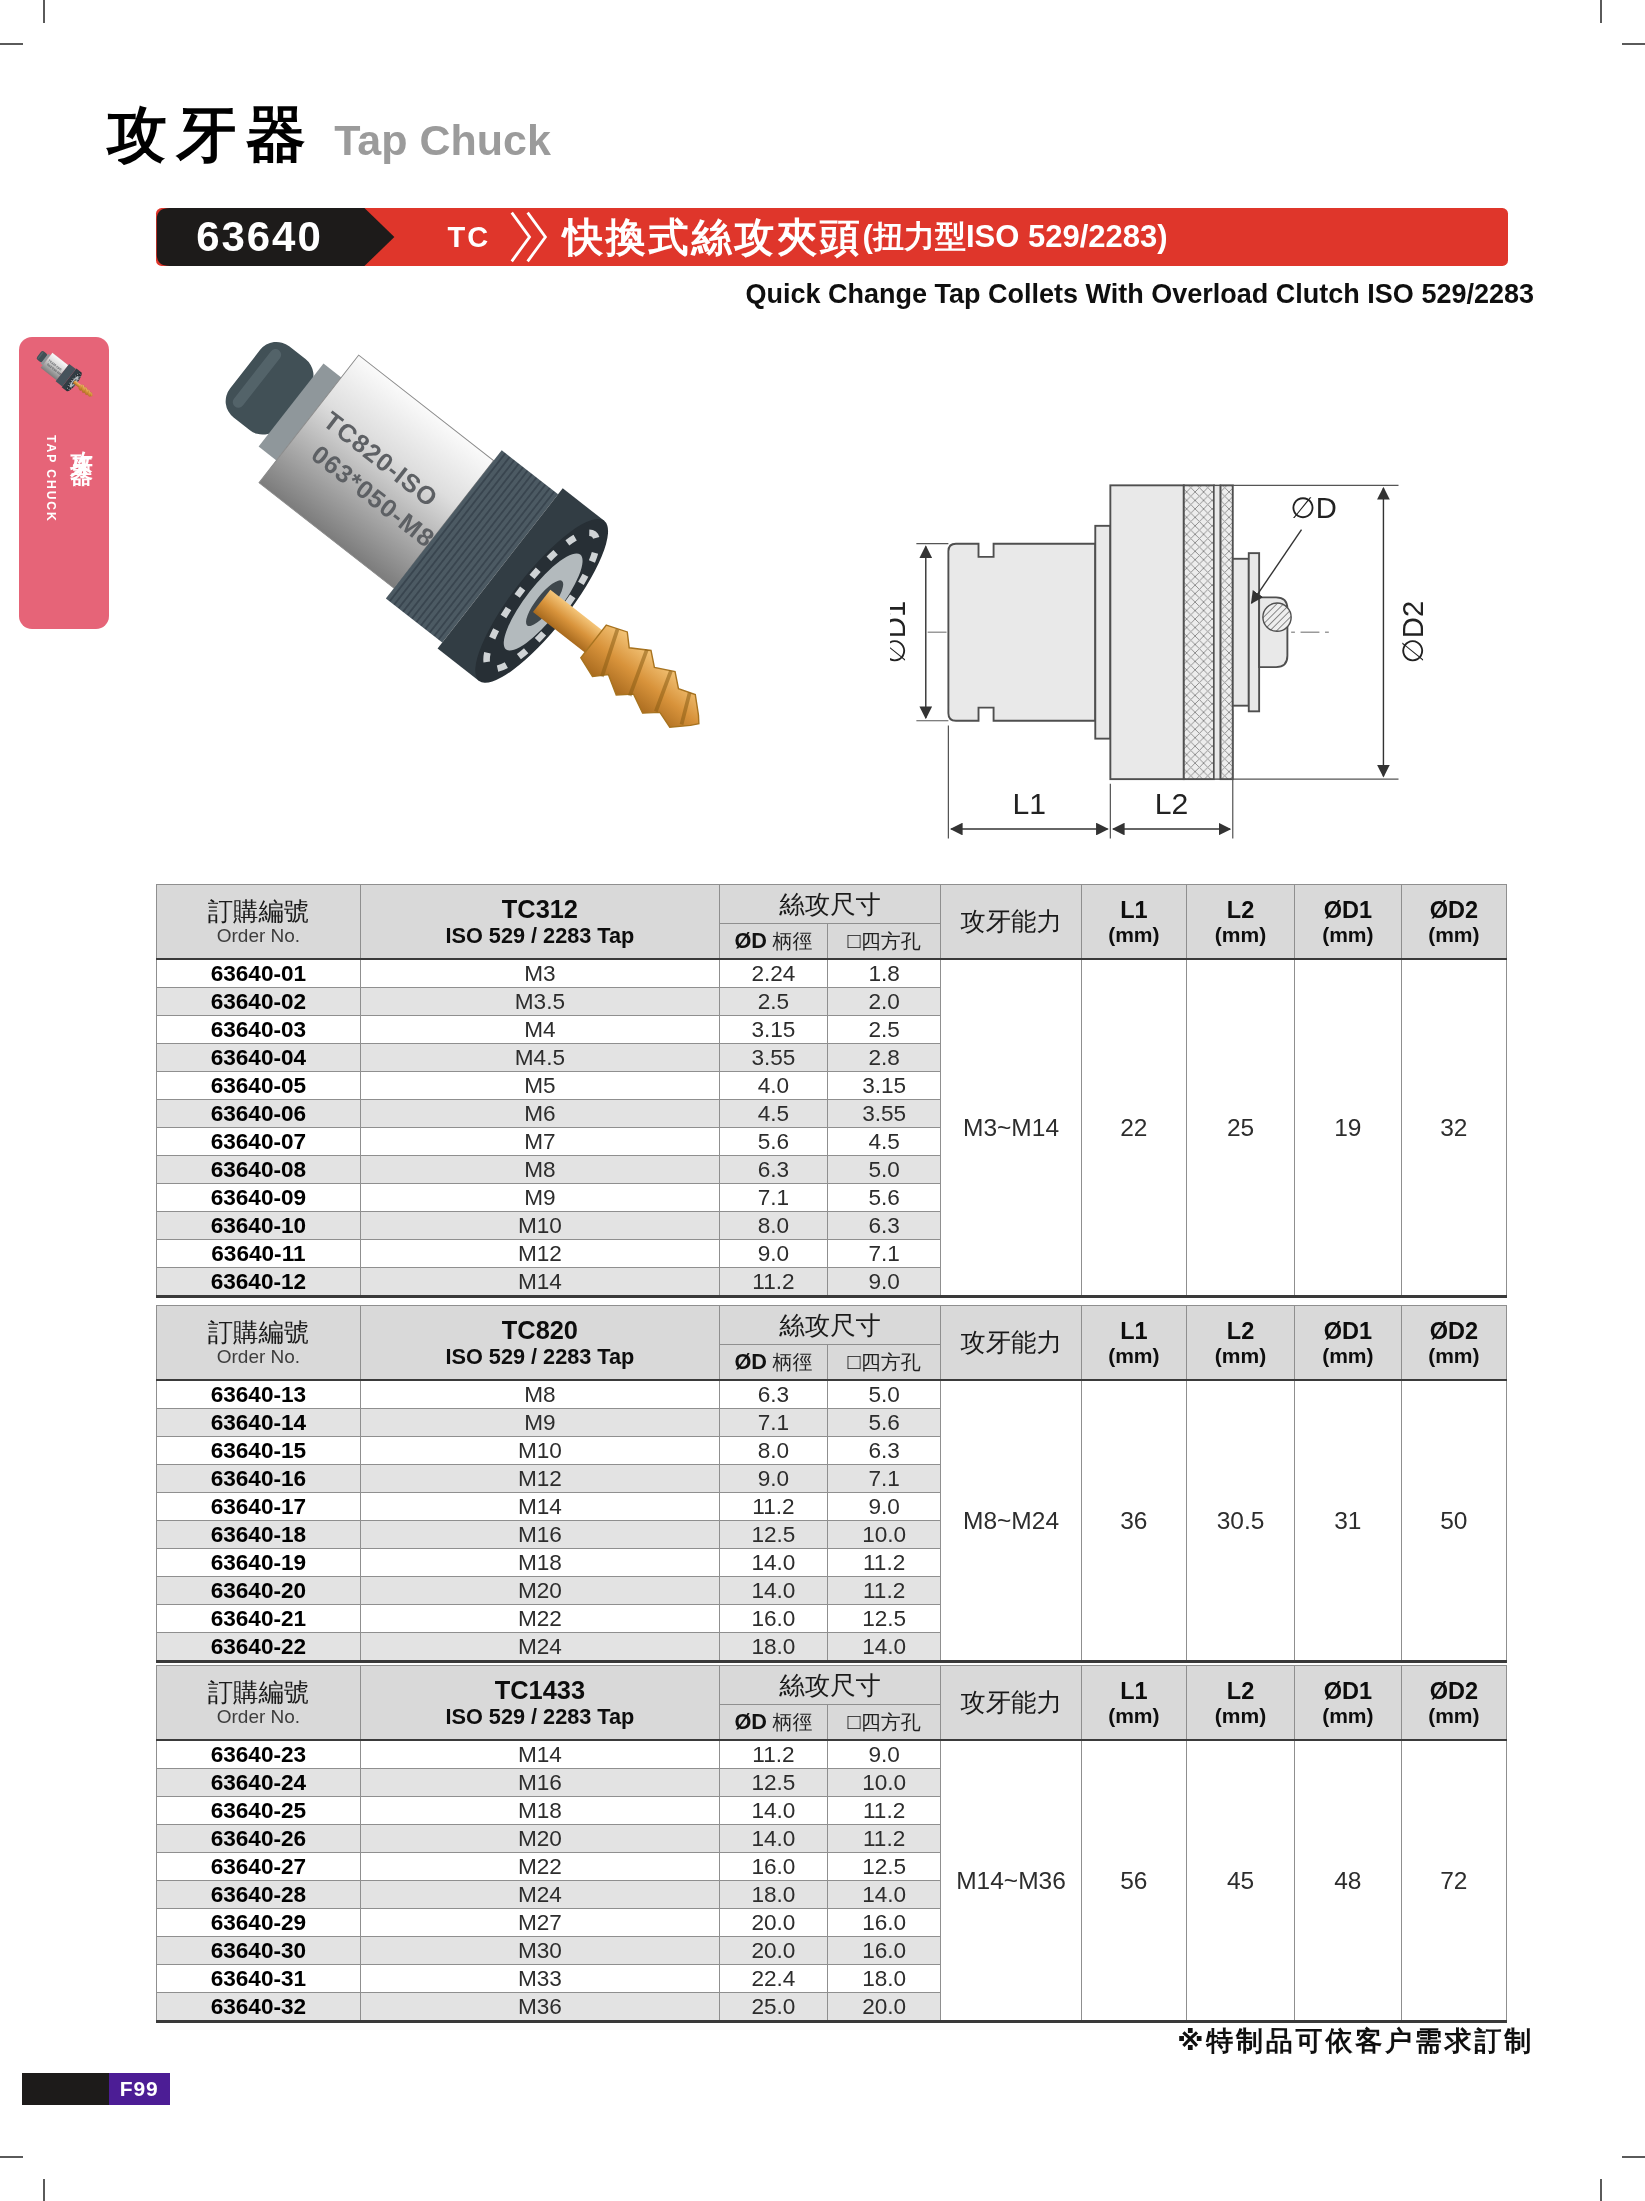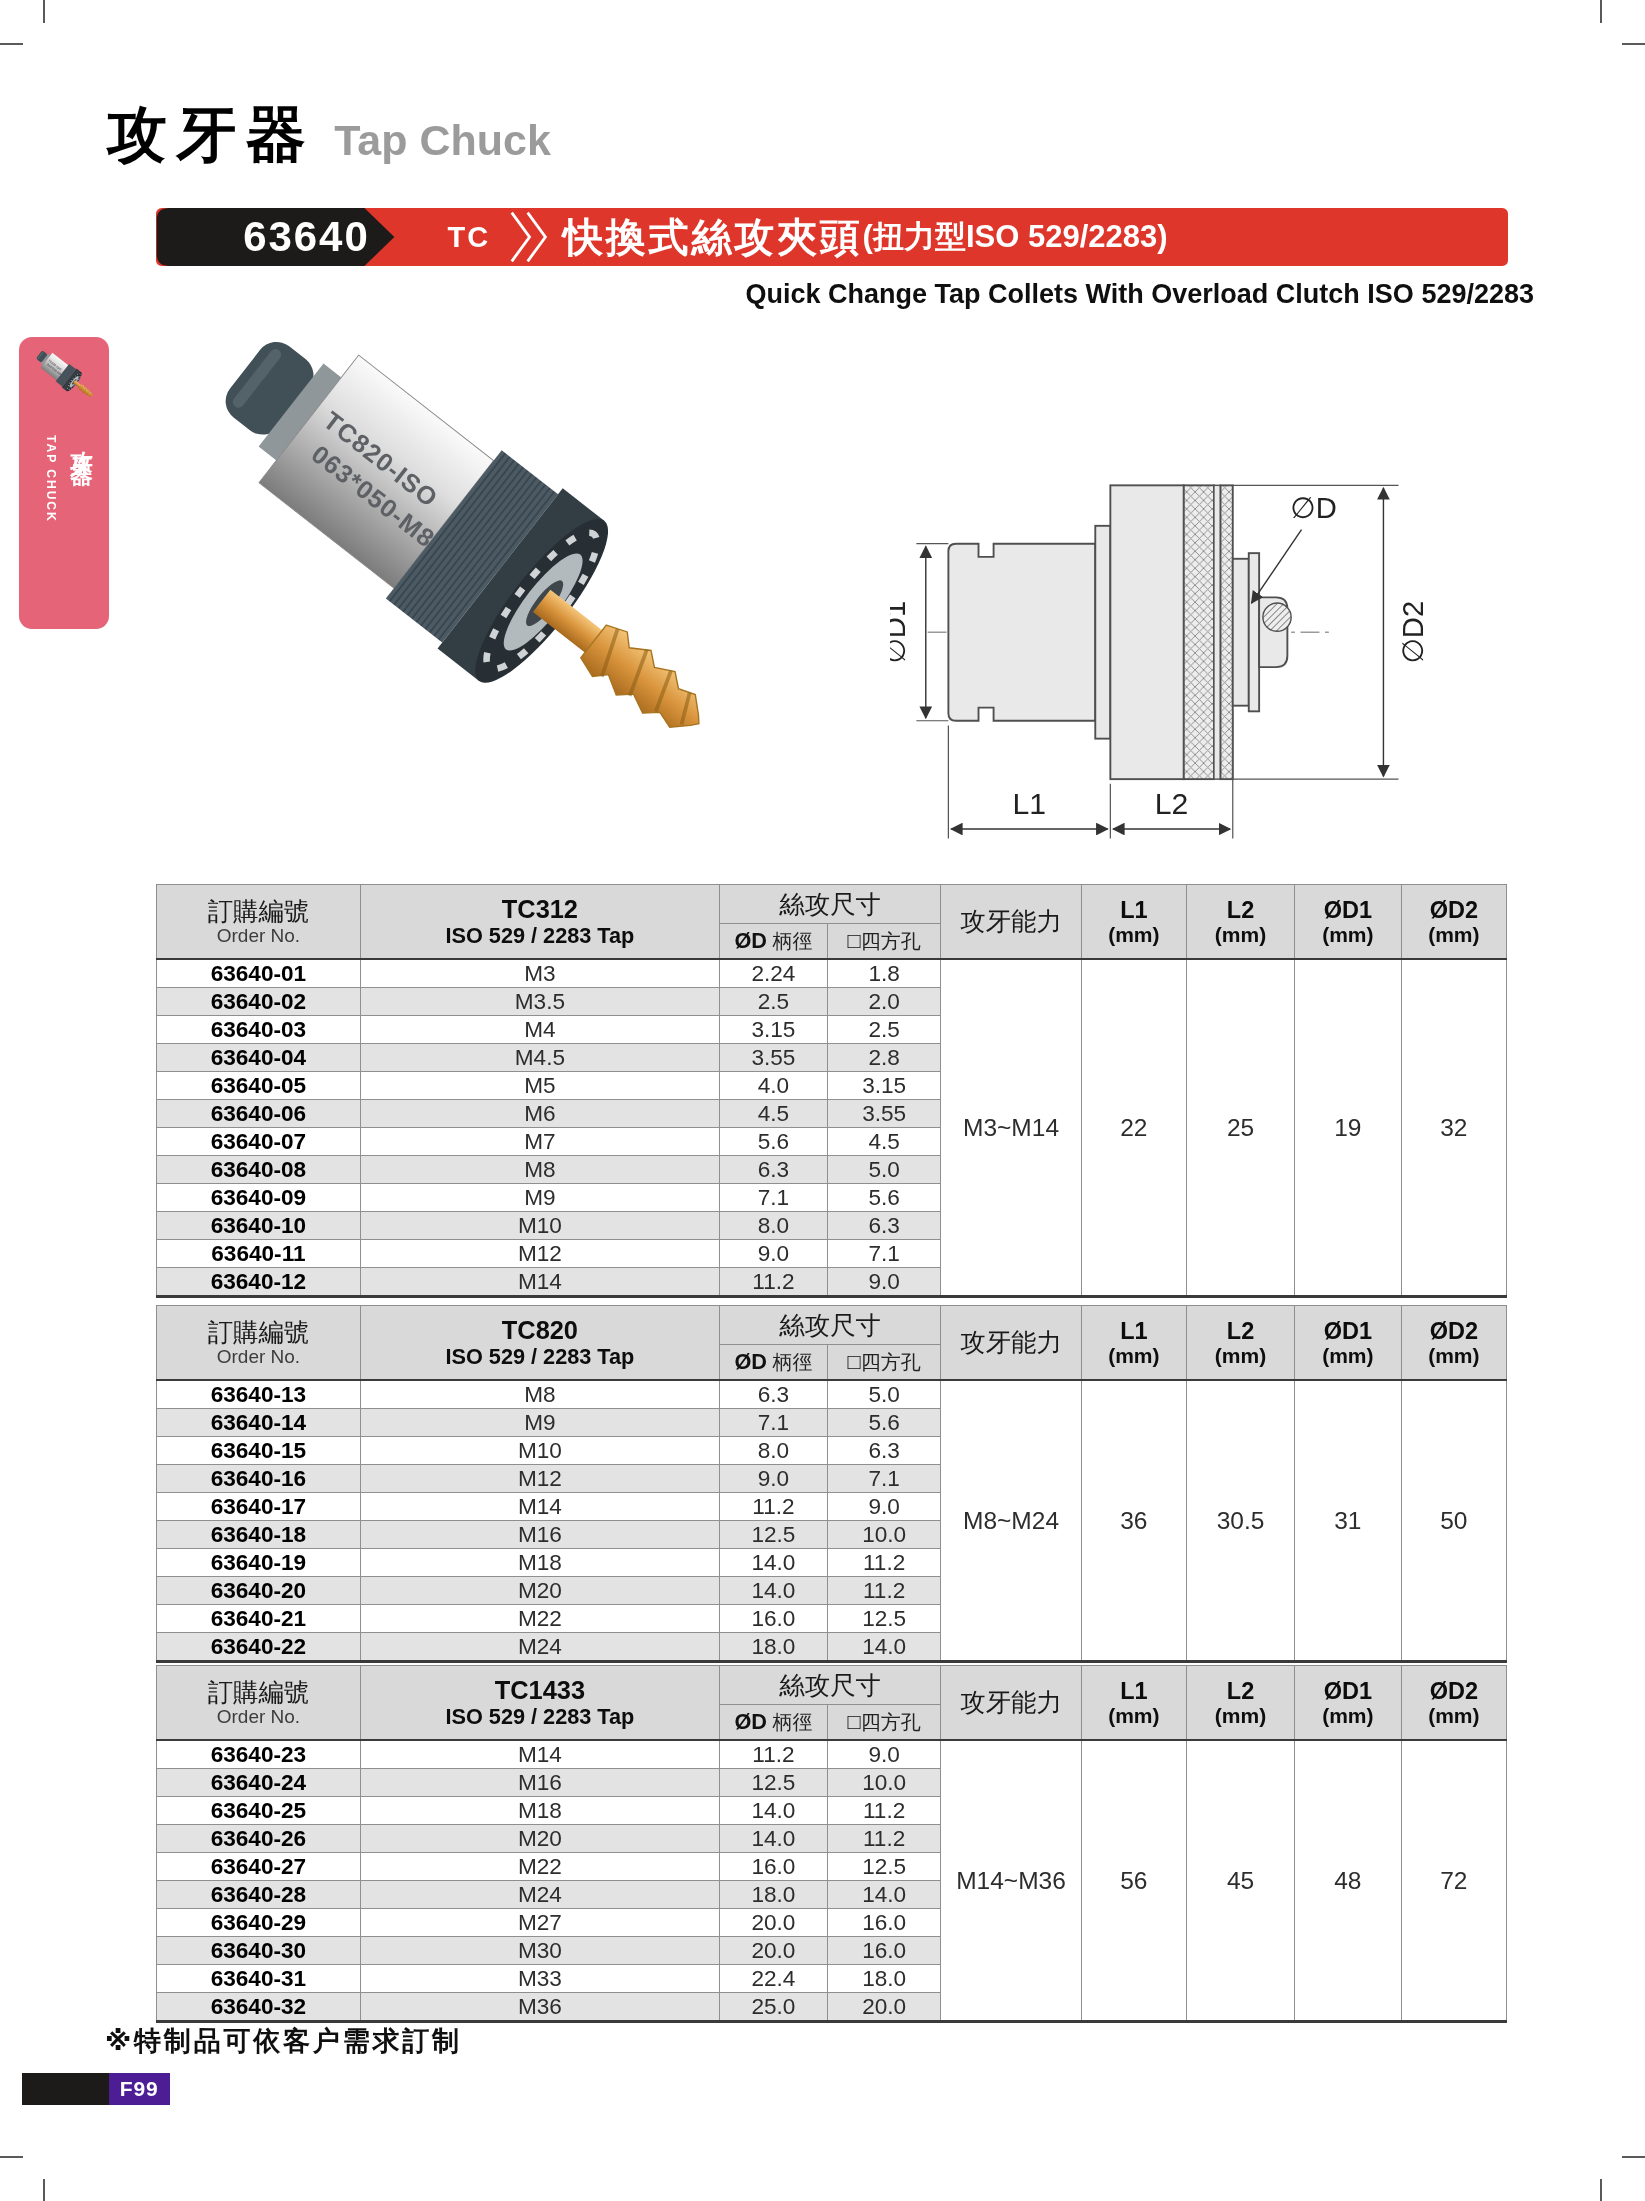--- a/index.html
+++ b/index.html
@@ -15,21 +15,21 @@
   
   .page-title { position:absolute; left:107px; top:105px; display:flex; align-items:baseline; gap:19px; }
   .page-title .zh { font-size:60px; font-weight:bold; color:#000; letter-spacing:9.4px; line-height:1; }
   .page-title .en { font-size:43px; font-weight:bold; color:#9b9b9b; line-height:1; }
 
   
   .banner { position:absolute; left:156px; top:208px; width:1352px; height:58px;
             background:#df362b; border-radius:5.6px; }
   .banner-black { position:absolute; left:0; top:0; width:241px; height:58px; }
   .banner-code { position:absolute; left:0; top:0; width:207px; height:58px; line-height:58px;
-                 text-align:center; color:#fff; font-size:42px; font-weight:bold; letter-spacing:1.9px;padding-left:47px; }
+                 text-align:center; color:#fff; font-size:42px; font-weight:bold; letter-spacing:1.9px; }
   .banner-series { position:absolute; left:278px; top:0; width:56px; height:58px; line-height:58px;
                    text-align:right; color:#fff; font-size:29px; font-weight:bold; letter-spacing:1.9px; }
   .banner-chev { position:absolute; left:352px; top:0; }
   .banner-title { position:absolute; left:407px; top:0; height:58px; display:flex; align-items:center; color:#fff; white-space:nowrap; }
   .banner-title .zh-main { font-size:40px; font-weight:bold; letter-spacing:2.8px; }
   .banner-title .zh-paren { font-size:31px; font-weight:bold; }
 
   .subtitle { position:absolute; left:105px; top:279px; width:1429px; text-align:right;
               font-size:27px; font-weight:bold; color:#0f0f0f; }
 
@@ -75,21 +75,21 @@
   .spec-table tbody td.c-order { font-weight:bold; color:#000; }
   .spec-table tbody td.c-merged { background:#fff; font-size:24.5px; color:#2d2d2d;
                                   border-bottom:3.8px solid #3a3a3a; }
   .spec-table tbody tr:first-child td { border-top:2.8px solid #3a3a3a;margin-left:6px; }
   .spec-table tbody tr:last-child td { border-bottom:3.8px solid #3a3a3a; }
   .t1 tbody td { height:27px; }
   .t2 tbody td { height:27px; }
   .t3 tbody td { height:27px; }
 
   
-  .footnote { position:absolute; left:105px; top:2023px; width:1429px; 
+  .footnote { position:absolute; left:105px; top:2023px; width:1429px; text-align:right;
               font-size:27px; font-weight:bold; color:#0f0f0f; letter-spacing:2.8px; }
   .pageno { position:absolute; left:21.7px; top:2073px; height:32px; display:flex; }
   .pageno-black { width:87px; height:32px; background:#1d1b1a; }
   .pageno-red { width:61px; height:32px; background:#4c1d95; color:#fff; font-size:21px; font-weight:bold;
                 display:flex; align-items:center; justify-content:center; letter-spacing:0.9px; }
 </style>
 </head>
 <body>
 
 <div class="page">

